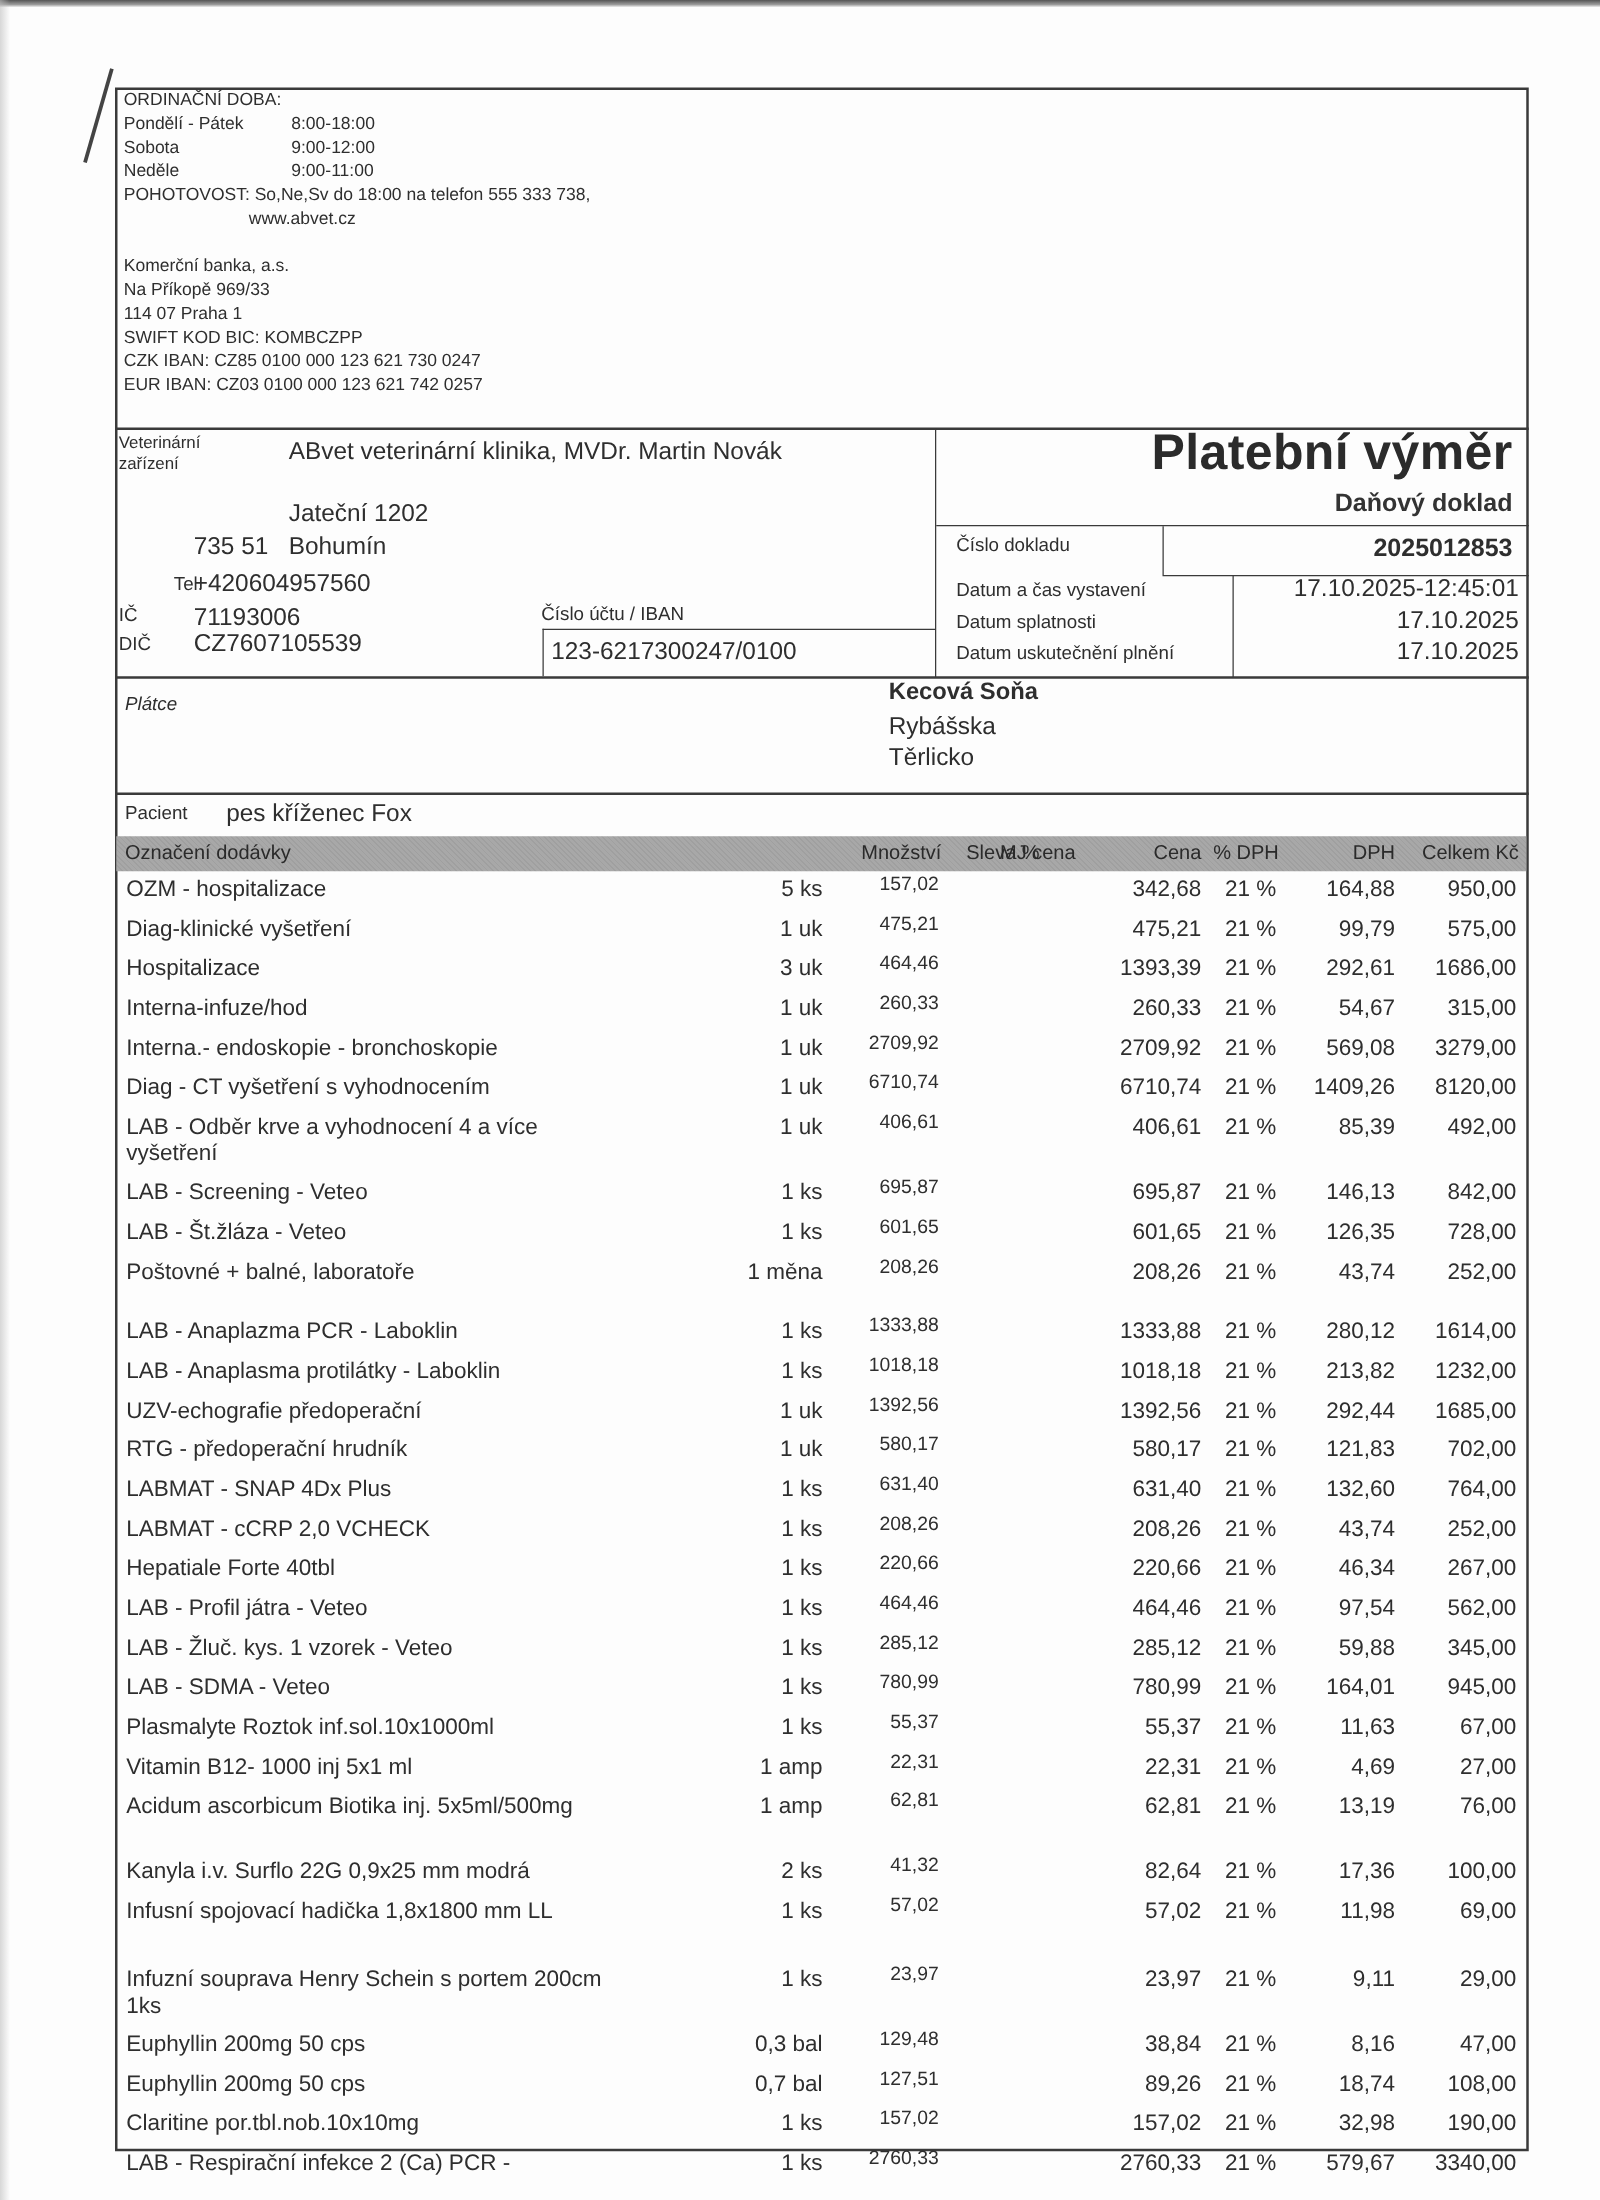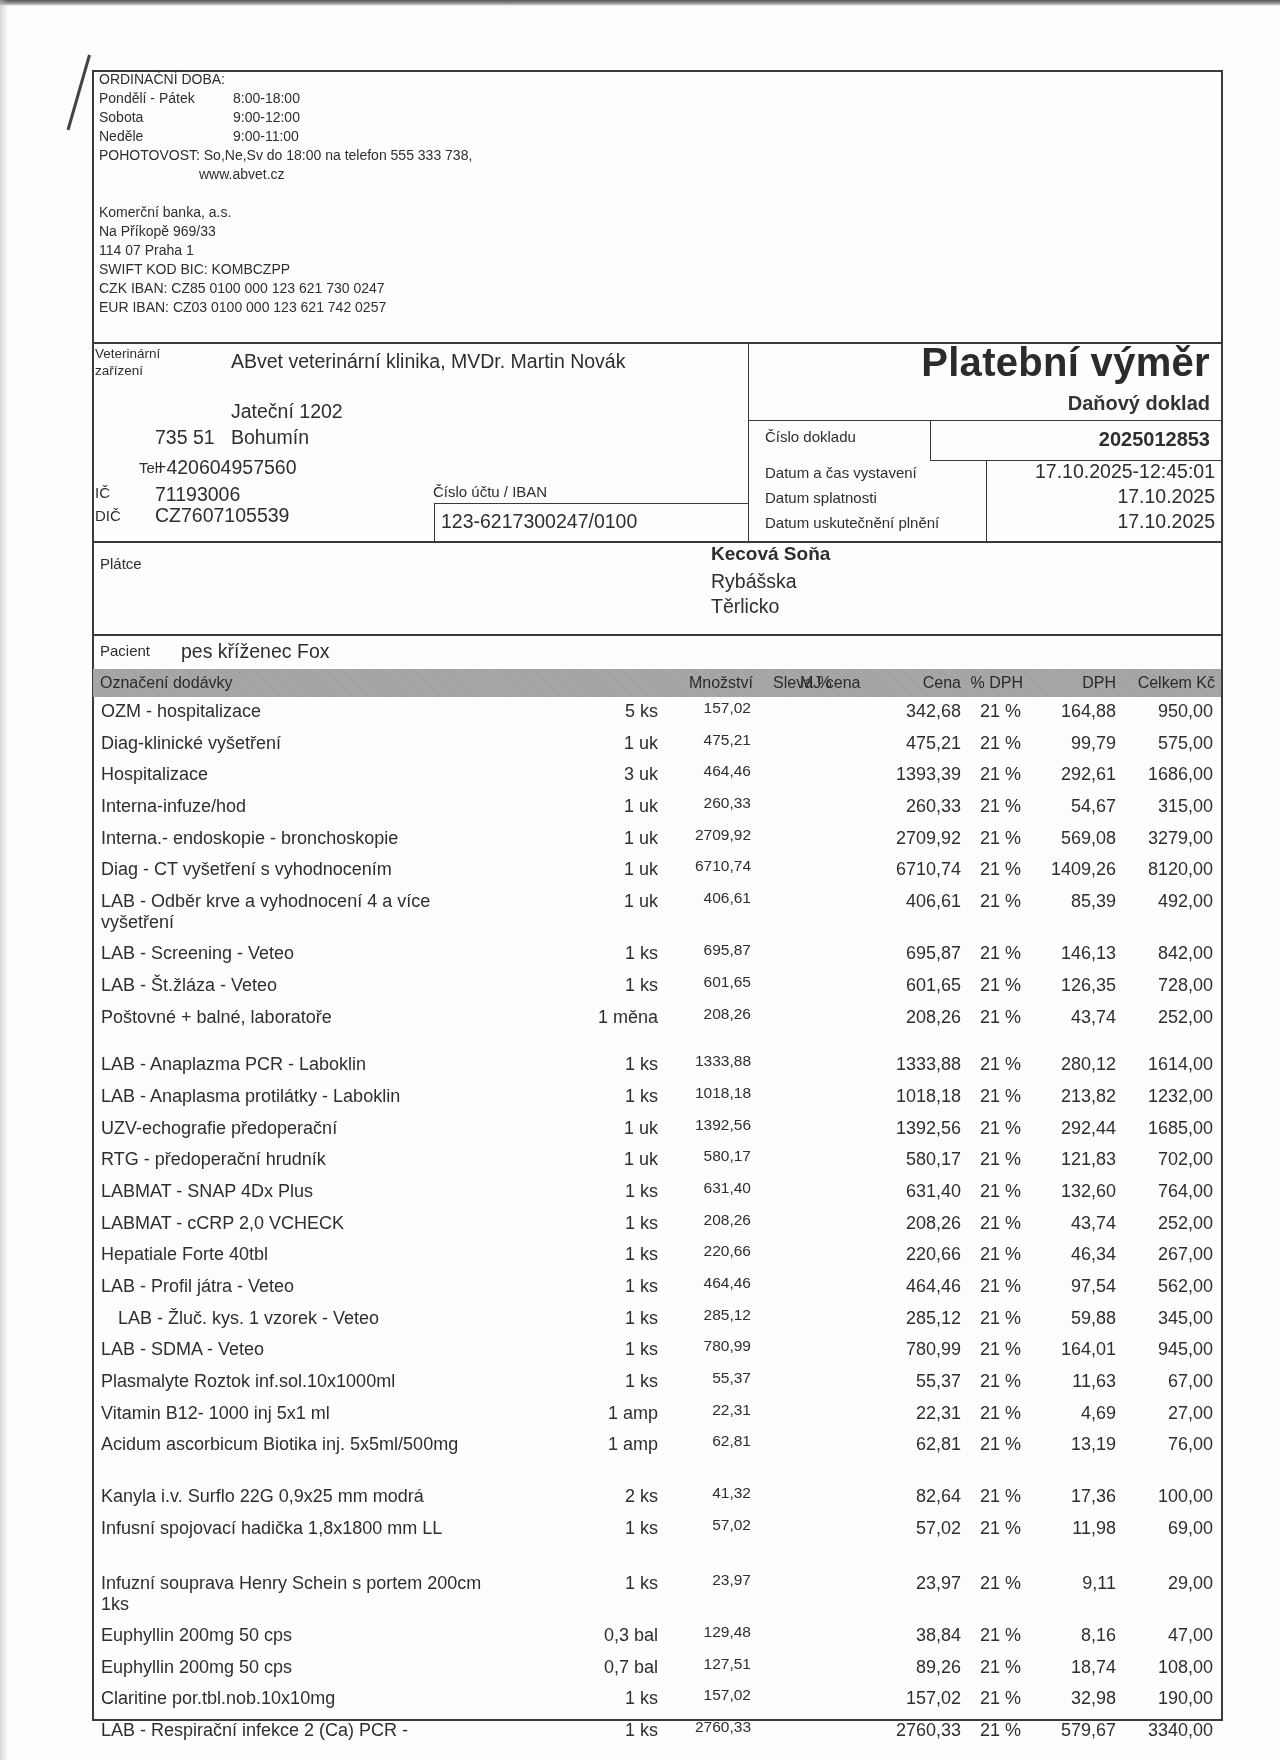--- a/index.html
+++ b/index.html
@@ -116,21 +116,21 @@
   <div>Datum uskutečnění plnění</div>
 </div>
 <div class="abs dates" style="right:65px; top:460px; width:230px;">
   <div>17.10.2025-12:45:01</div>
   <div>17.10.2025</div>
   <div>17.10.2025</div>
 </div>
 
 <div class="hline" style="left:92px; top:541px; width:1131px;"></div>
 
-<div class="abs s15" style="left:100px; top:555px;">Plátce</div>
+<div class="abs s15" style="left:100px; top:555px;font-style:italic;">Plátce</div>
 <div class="abs" style="left:711px; top:543px; font-size:19px; font-weight:bold;">Kecová Soňa</div>
 <div class="abs s19" style="left:711px; top:570px;">Rybášska</div>
 <div class="abs s19" style="left:711px; top:595px;">Těrlicko</div>
 
 <div class="hline" style="left:92px; top:634px; width:1131px;"></div>
 
 <div class="abs s15" style="left:100px; top:642px;">Pacient</div>
 <div class="abs s19" style="left:181px; top:640px;">pes kříženec Fox</div>
 
 <div class="thead">
@@ -300,21 +300,21 @@
     </div>
     <div class="row" style="height: 31.7px;">
       <span class="name">LAB - Profil játra - Veteo</span>
       <span class="c qty">1 ks</span>
       <span class="c mj">464,46</span>
       <span class="c cena">464,46</span>
       <span class="c pct">21 %</span>
       <span class="c dph">97,54</span>
       <span class="c tot">562,00</span>
     </div>
-    <div class="row" style="height: 31.7px; margin-left: 17px;">
+    <div class="row" style="height: 31.7px;">
       <span class="name">LAB - Žluč. kys. 1 vzorek - Veteo</span>
       <span class="c qty">1 ks</span>
       <span class="c mj">285,12</span>
       <span class="c cena">285,12</span>
       <span class="c pct">21 %</span>
       <span class="c dph">59,88</span>
       <span class="c tot">345,00</span>
     </div>
     <div class="row" style="height: 31.7px;">
       <span class="name">LAB - SDMA - Veteo</span>

